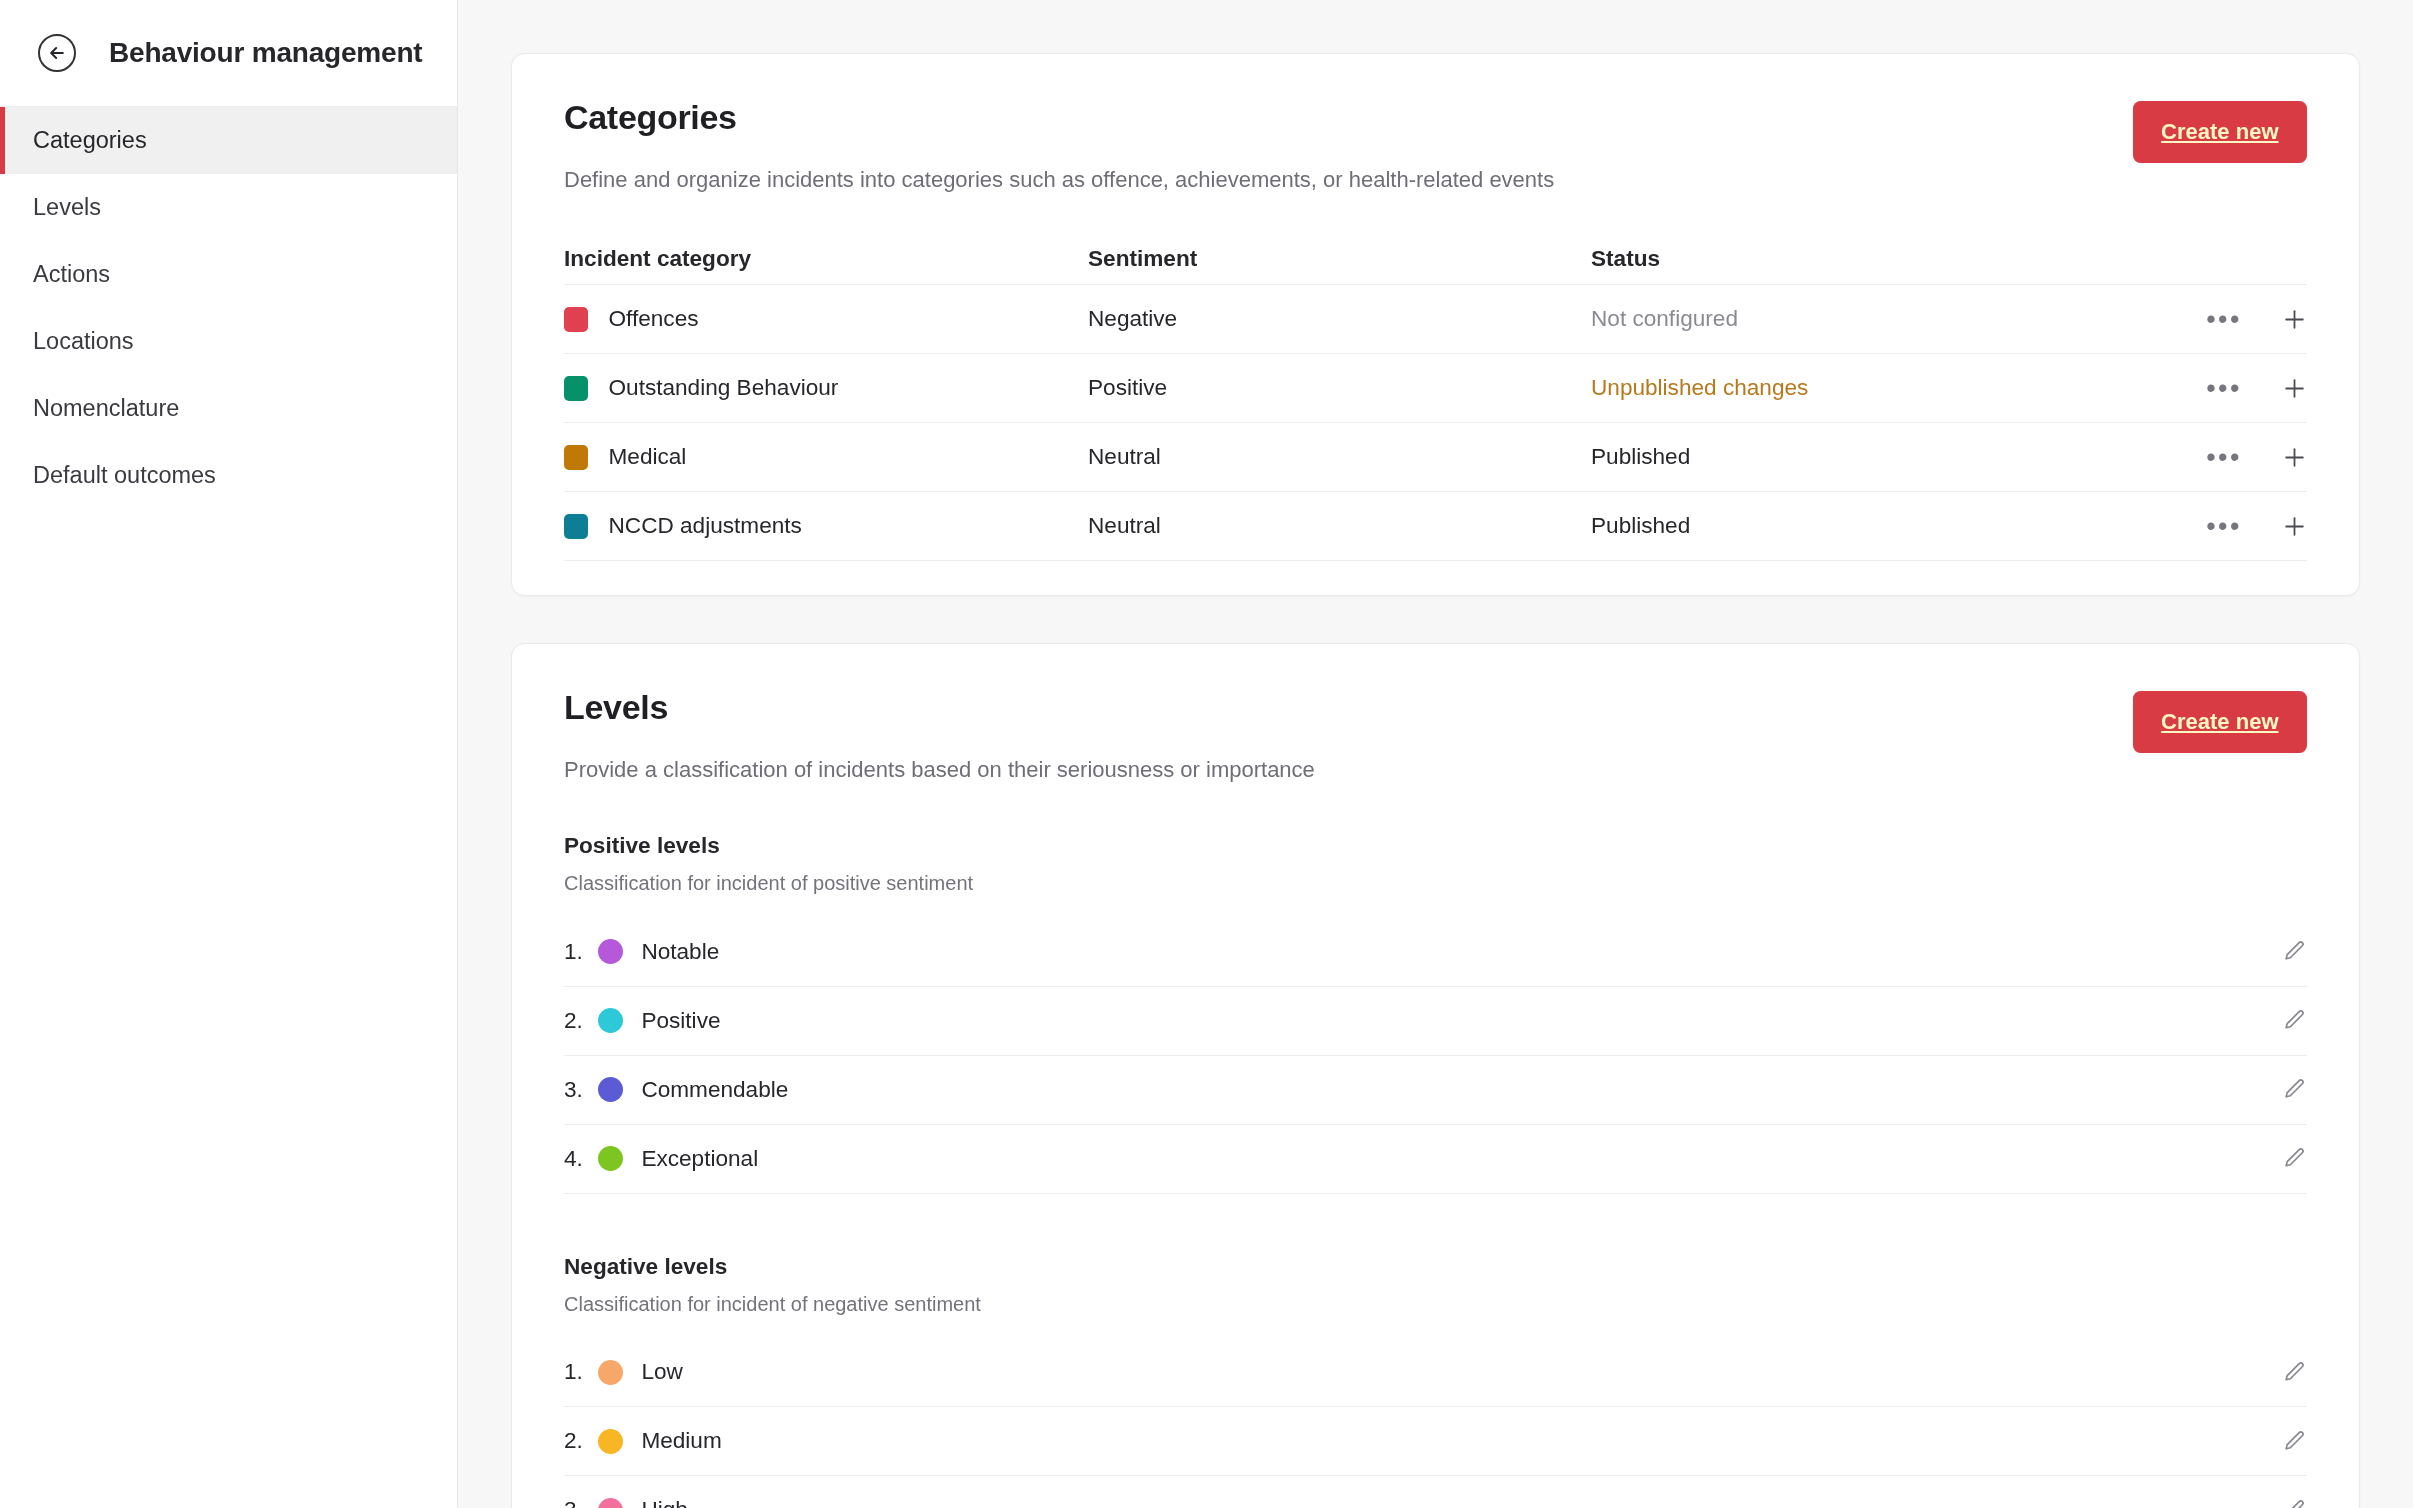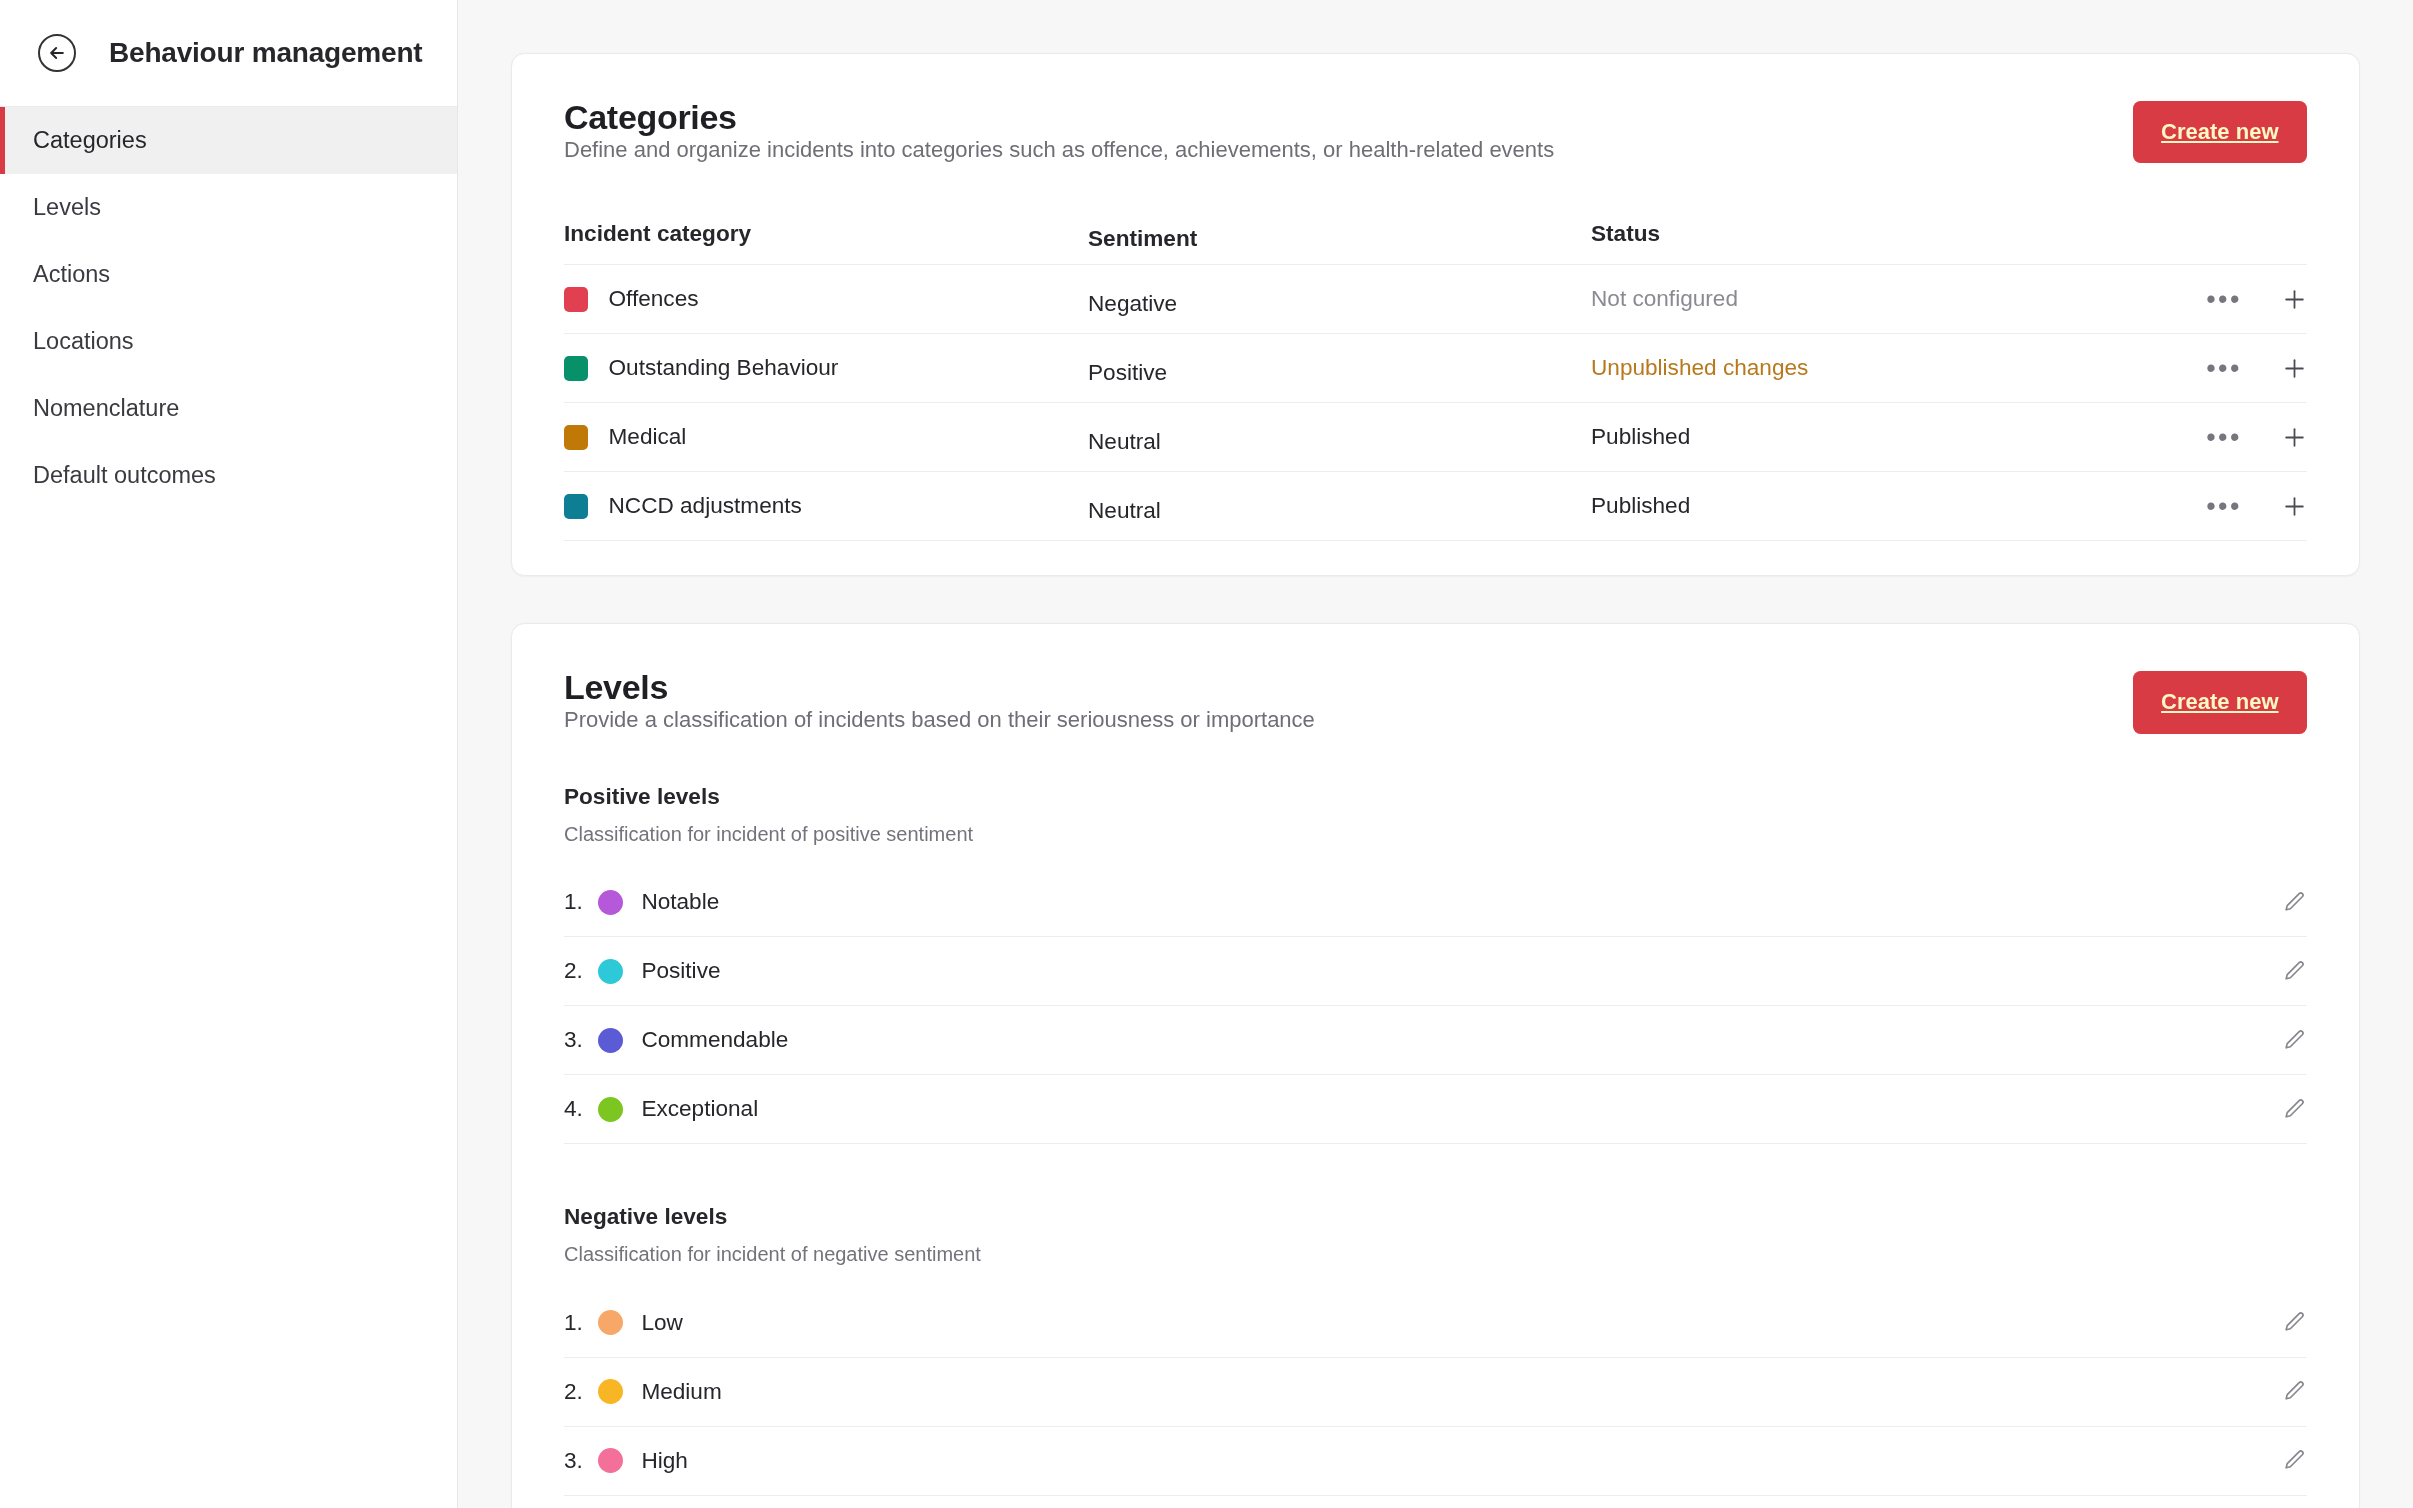--- a/index.html
+++ b/index.html
@@ -64,21 +64,21 @@
     padding:44px 52px 34px 52px;
     margin-bottom:47px;
   }
   .card-head {
     display:flex; justify-content:space-between; align-items:flex-start;
   }
   .card-title {
     font-size:34px; font-weight:bold; color:#1F1F24; letter-spacing:-0.3px;
   }
   .card-sub {
-    margin-top:0;
+    margin-top:30px;
     font-size:22px; color:#6E6E76;
   }
   .btn-primary {
     background:#D93B45; color:#fef9c3;
     border:none; border-radius:7.5px;
     font-family:"Liberation Sans", sans-serif;
     font-size:22px; font-weight:bold;
     padding:18.4px 28.5px;
     cursor:pointer;
     white-space:nowrap;
@@ -92,21 +92,21 @@
   .tbl-head {
     padding-bottom:12px;
     border-bottom:0.8px solid #EDEDEF;
   }
   .th { font-size:22.6px; font-weight:bold; color:#26262B; }
   .tbl-row {
     height:69px;
     border-bottom:0.8px solid #EDEDEF;
   }
   .c-cat   { width:524px; flex:0 0 524px; display:flex; align-items:center; gap:21px; }
-  .c-sent  { width:503px; flex:0 0 503px;margin-top:10px; }
+  .c-sent  { width:503px; flex:0 0 503px; }
   .c-stat  { flex:1 1 auto; }
   .c-act   { width:151px; flex:0 0 151px; display:flex; align-items:center; justify-content:flex-end; gap:40px; }
   .swatch {
     width:23.5px; height:25px; border-radius:5px; flex:0 0 23.5px;
   }
   .cell-txt { font-size:22.6px; color:#26262B; }
   .cell-muted { font-size:22.6px; color:#8A8A92; }
   .cell-warn  { font-size:22.6px; color:#B8781C; }
   .icon-btn {
     background:none; border:none; padding:0; cursor:pointer;

